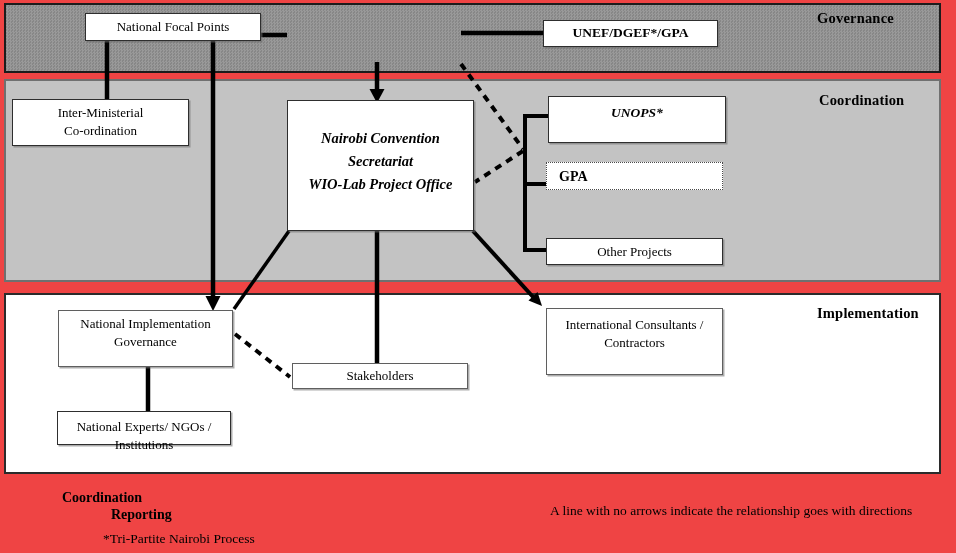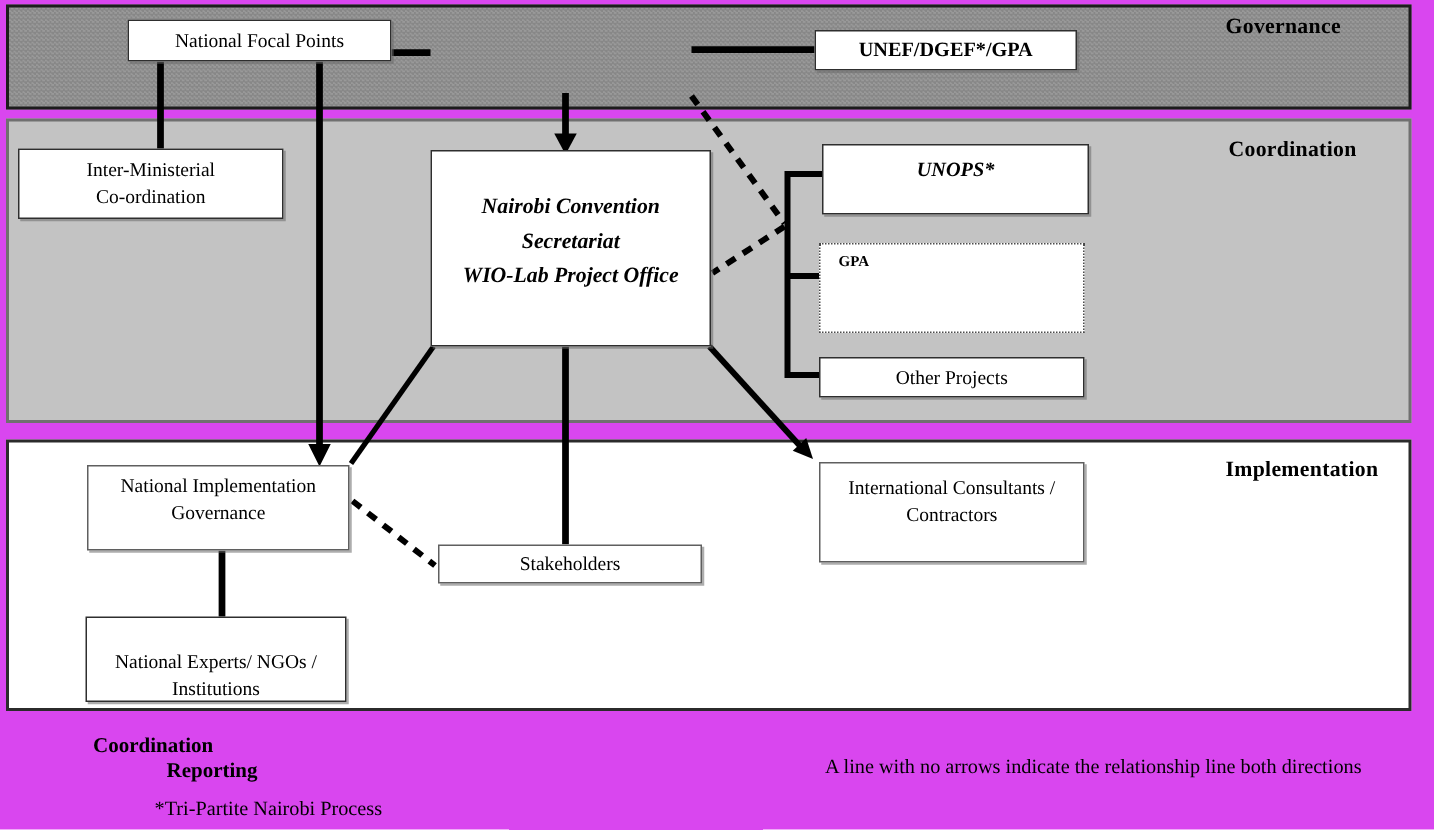--- a/index.html
+++ b/index.html
@@ -1,17 +1,17 @@
 <!DOCTYPE html>
 <html style="--governance-band: #8d8d8d; --coordination-band: #c3c3c3; --line-color: #000000;"><head>
 <meta charset="utf-8">
 <style>
   html,body{margin:0;padding:0;background:#ffffff;}
   #canvas{
-    position:relative;width:956px;height:553px;background:#d946ef;overflow:hidden;
+    position:relative;width:956px;height:553px;background:#ef4444;overflow:hidden;
     font-family:"Liberation Serif","DejaVu Serif",serif;color:#000;
   }
   .band{position:absolute;z-index:1;box-sizing:border-box;}
   .band-governance{
     left:4px;top:3px;width:937px;height:70px;
     background:var(--governance-band,#8d8d8d);
     background-image:repeating-conic-gradient(rgba(255,255,255,.10) 0% 25%, rgba(0,0,0,.04) 0% 50%);
     background-size:3px 3px;
     border:2px solid #1c1c1c;
   }
@@ -42,27 +42,27 @@
   .box-nfp{left:57px;top:13px;width:176px;height:28px;line-height:26px;margin-left:28px;}
   .box-psc{left:285px;top:14px;width:177px;height:48px;border-width:2px;font-weight:bold;
            font-size:13.5px;text-align:left;padding:4px 10px;}
   .psc-line1{display:flex;justify-content:space-between;}
   .box-unef{left:543px;top:20px;width:175px;height:27px;font-weight:bold;font-size:13.5px;line-height:24px;}
   .box-intermin{left:12px;top:99px;width:177px;height:47px;padding-top:4px;}
   .box-nairobi{left:287px;top:100px;width:187px;height:131px;font-weight:bold;font-style:italic;
                font-size:14.5px;padding-top:26px;line-height:1.6;border-width:1.5px;}
   .box-unops{left:548px;top:96px;width:178px;height:47px;font-weight:bold;font-style:italic;
              font-size:13.5px;padding-top:7px;}
-  .box-gpa{left:546px;top:162px;width:177px;height:60px;border:1.5px dotted #4a4a4a;box-shadow:none;
-           font-weight:bold;font-size:10px;text-align:left;padding:5px 12px;}
+  .box-gpa{left:546px;top:162px;width:177px;height:28px;border:1.5px dotted #4a4a4a;box-shadow:none;
+           font-weight:bold;font-size:14px;text-align:left;padding:5px 12px;}
   .box-other{left:546px;top:238px;width:177px;height:27px;line-height:25px;}
   .box-nic{left:58px;top:310px;width:175px;height:57px;padding-top:4px;border-color:#5f5f5f;}
   .box-intl{left:546px;top:308px;width:177px;height:67px;padding-top:7px;border-color:#5f5f5f;}
   .box-stak{left:292px;top:363px;width:176px;height:26px;line-height:24px;border-color:#5f5f5f;}
-  .box-natexp{left:57px;top:411px;width:174px;height:57px;padding-top:20px;}
+  .box-natexp{left:57px;top:411px;width:174px;height:34px;padding-top:6px;}
 
   .legend-item{position:absolute;z-index:4;font-size:13.5px;}
   #legend-coordination{left:62px;top:490px;font-weight:bold;font-size:14px;}
   #legend-reporting{left:111px;top:507px;font-weight:bold;font-size:14px;}
   #legend-tripartite{left:103px;top:531px;}
   #legend-note{left:550px;top:503px;}
 </style>
 </head>
 <body>
 
@@ -133,15 +133,15 @@
 Contractors</div>
 
   <div class="box box-stak">Stakeholders</div>
 
   <div class="box box-natexp">National Experts/ NGOs /
 Institutions</div>
 
   <div class="legend-item" id="legend-coordination">Coordination</div>
   <div class="legend-item" id="legend-reporting">Reporting</div>
   <div class="legend-item" id="legend-tripartite">*Tri-Partite Nairobi Process</div>
-  <div class="legend-item" id="legend-note">A line with no arrows indicate the relationship line both directions</div>
+  <div class="legend-item" id="legend-note">A line with no arrows indicate the relationship goes with directions</div>
 
 </div>
 
 </body></html>

